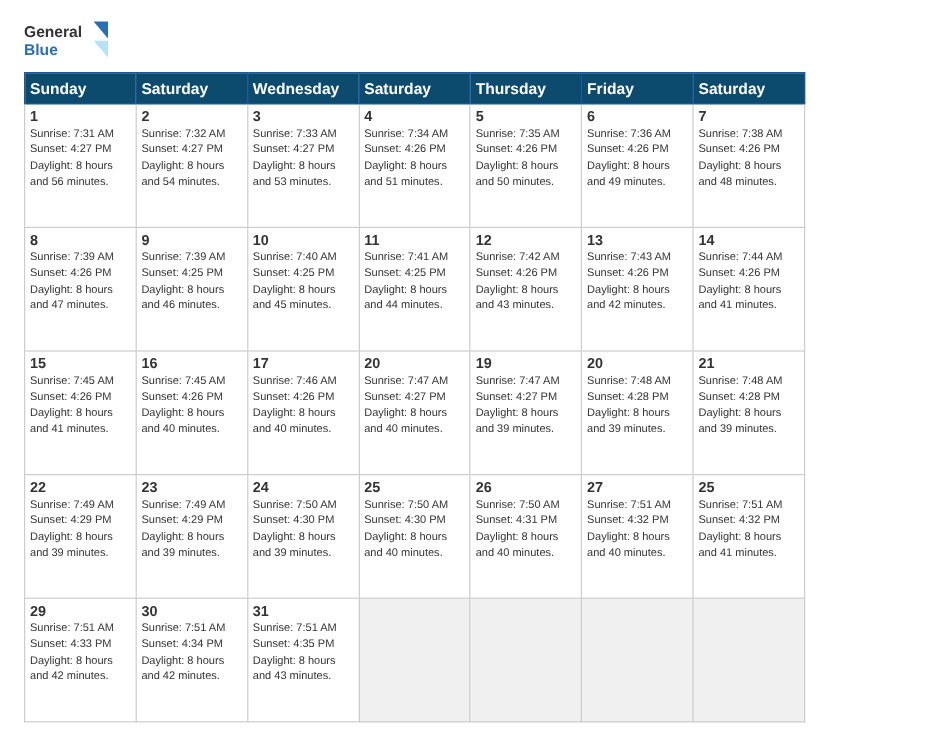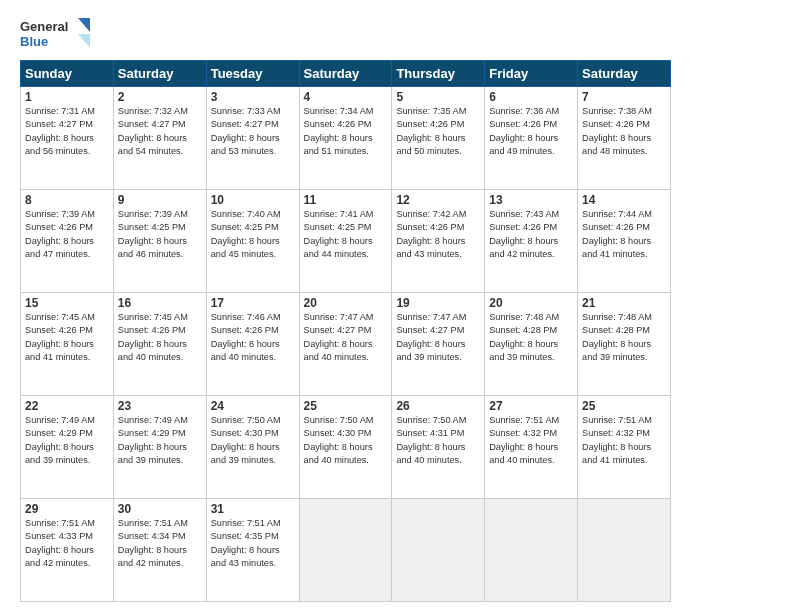--- a/index.html
+++ b/index.html
@@ -101,21 +101,21 @@
       <div class="month-year"></div>
       <div class="location"></div>
     </div>
   </div>
 
   <table class="calendar">
     <thead>
       <tr>
       <th>Sunday</th>
           <th>Saturday</th>
-          <th>Tuesday</th>
+          <th>Wednesday</th>
           <th>Saturday</th>
           <th>Thursday</th>
           <th>Friday</th>
           <th>Saturday</th>
         </tr>
     </thead>
     <tbody id="calendar-body">
     <tr>
           <td>
             <span class="day-number">1</span>

